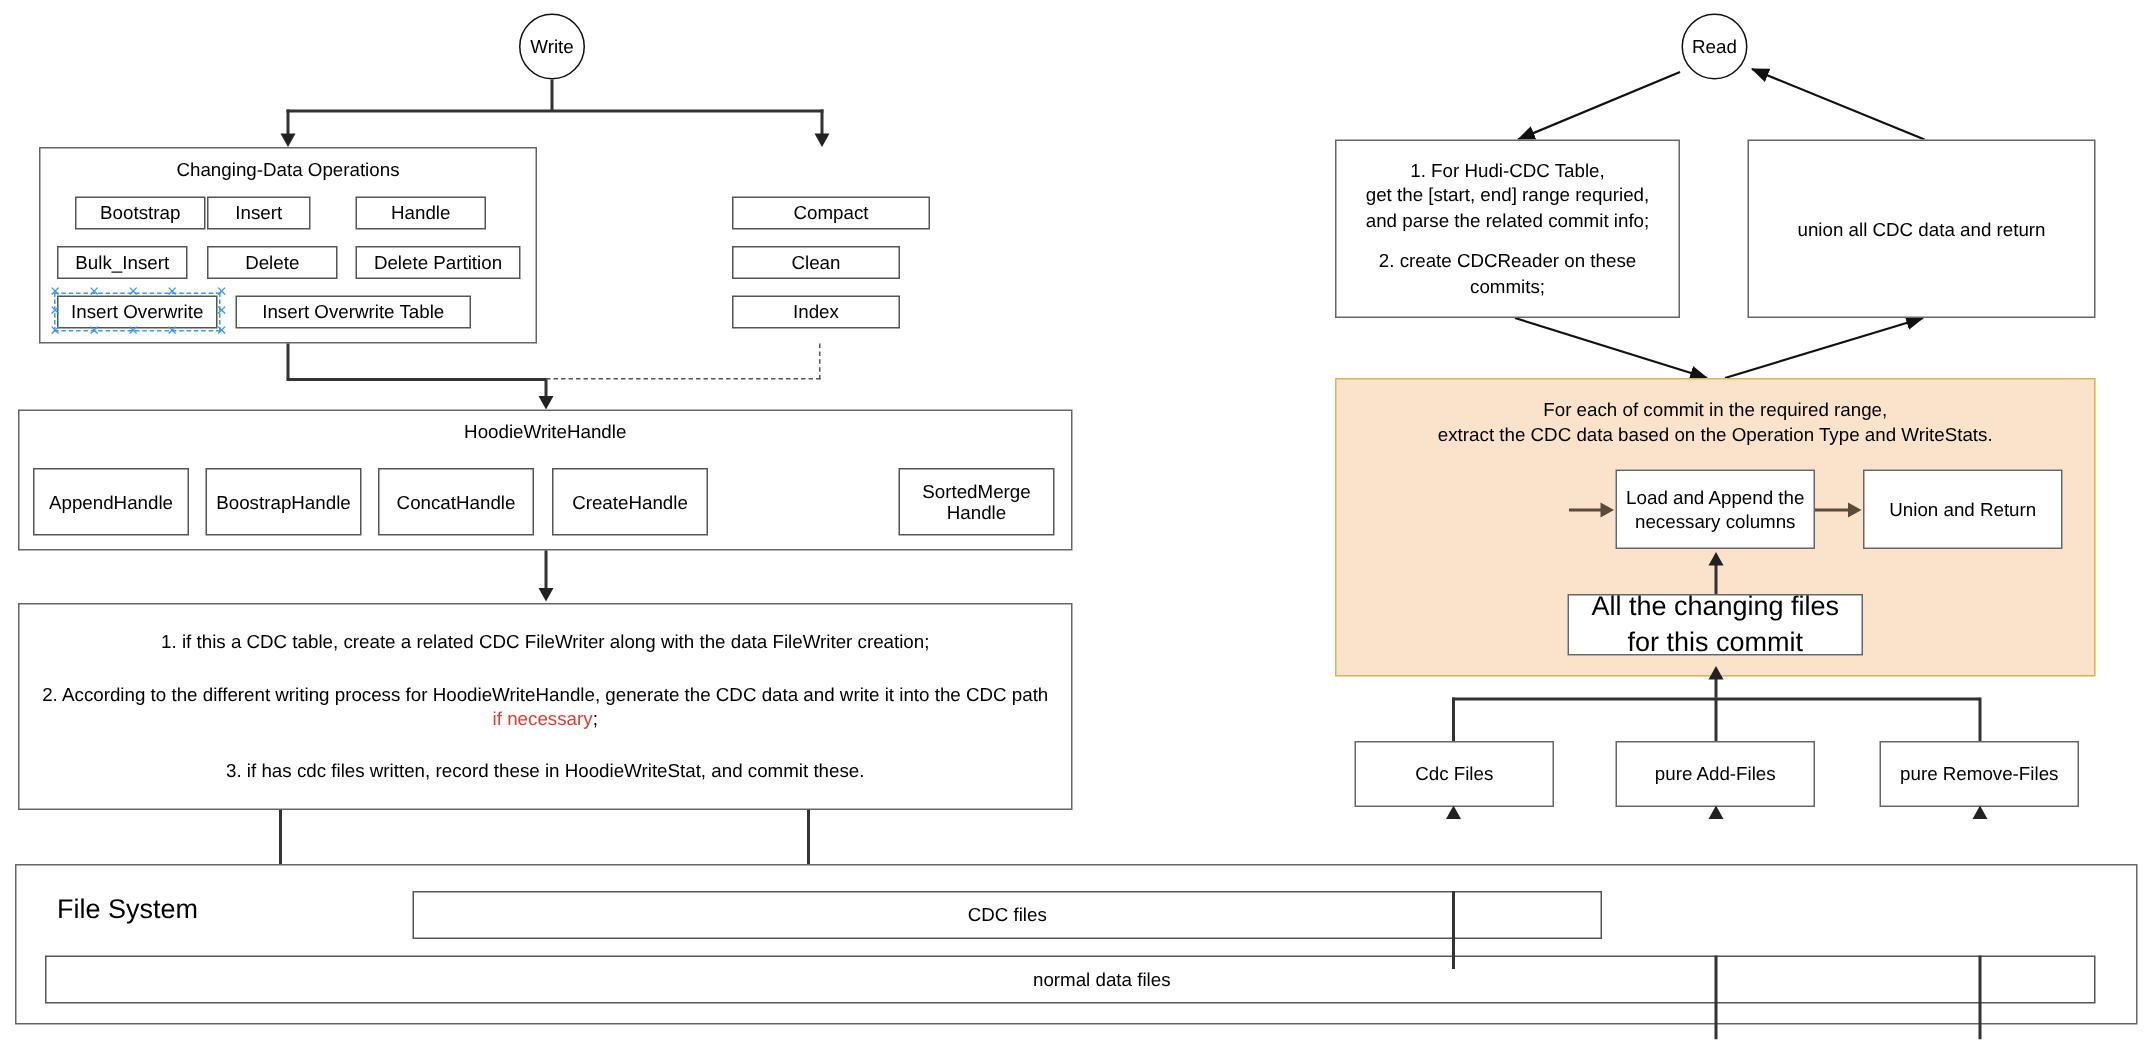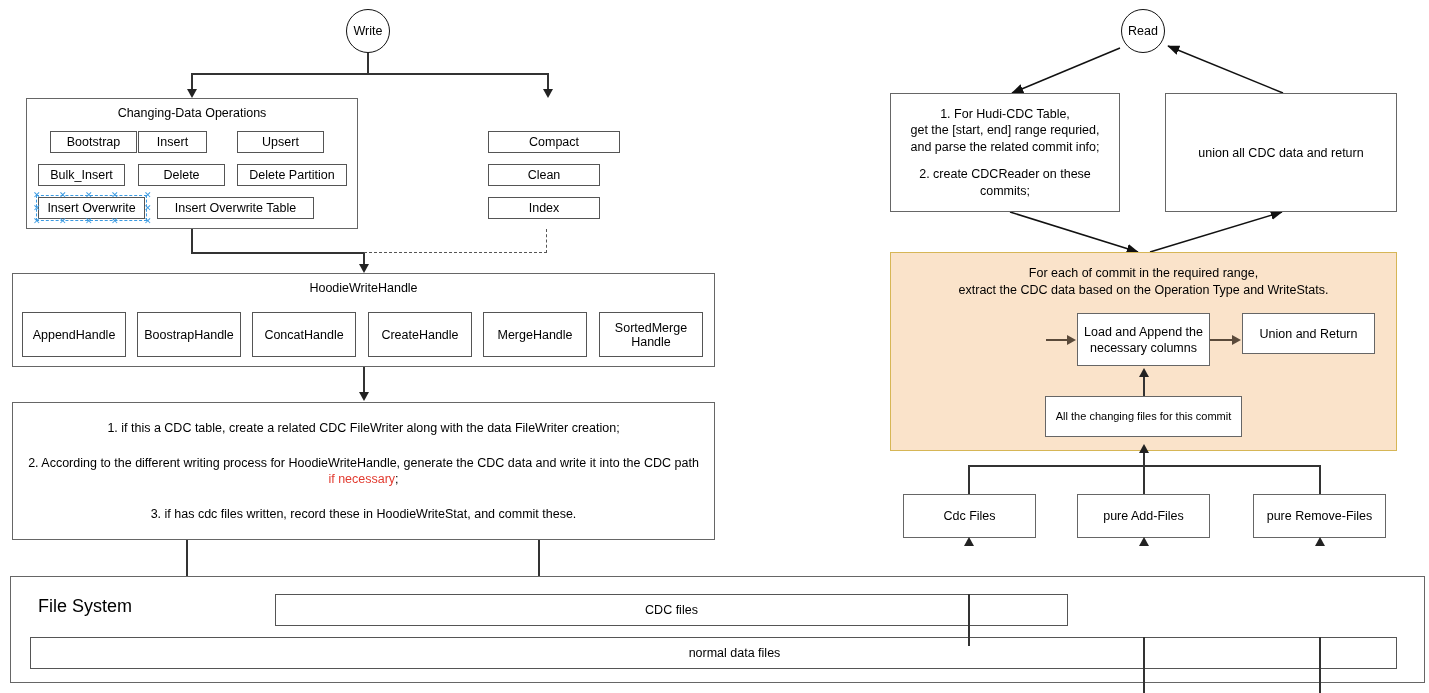--- a/index.html
+++ b/index.html
@@ -161,21 +161,21 @@
   <div class="group" style="left:26px;top:98px;width:332px;height:131px;">
     <div class="grp-title">Changing-Data Operations</div>
   </div>
   <div class="chip" style="left:50px;top:131px;width:87px;height:22px;">
     <span>Bootstrap</span>
   </div>
   <div class="chip" style="left:138px;top:131px;width:69px;height:22px;">
     <span>Insert</span>
   </div>
   <div class="chip" style="left:237px;top:131px;width:87px;height:22px;">
-    <span>Upsert</span>
+    <span>Handle</span>
   </div>
   <div class="chip" style="left:38px;top:164px;width:87px;height:22px;">
     <span>Bulk_Insert</span>
   </div>
   <div class="chip" style="left:138px;top:164px;width:87px;height:22px;">
     <span>Delete</span>
   </div>
   <div class="chip" style="left:237px;top:164px;width:110px;height:22px;">
     <span>Delete Partition</span>
   </div>
@@ -226,23 +226,20 @@
   </div>
   <div class="chip" style="left:137px;top:312px;width:104px;height:45px;">
     <span>BoostrapHandle</span>
   </div>
   <div class="chip" style="left:252px;top:312px;width:104px;height:45px;">
     <span>ConcatHandle</span>
   </div>
   <div class="chip" style="left:368px;top:312px;width:104px;height:45px;">
     <span>CreateHandle</span>
   </div>
-  <div class="chip" style="left:483px;top:312px;width:104px;height:45px;">
-    <span>MergeHandle</span>
-  </div>
   <div class="chip" style="left:599px;top:312px;width:104px;height:45px;padding:0 6px;">
     <span>SortedMerge Handle</span>
   </div>
 
   <div class="ln vln" style="left:363px;top:367px;height:28px;"></div>
   <div class="arrow-down" style="left:359px;top:392px;"></div>
 
   <div class="txtblock" style="left:12px;top:402px;width:703px;height:138px;">
     <div>1. if this a CDC table, create a related CDC FileWriter along with the data FileWriter creation;</div>
     <div>
@@ -302,24 +299,24 @@
   <div class="orange" style="left:890px;top:252px;width:507px;height:199px;">
     <div class="orange-cap">
       <div>For each of commit in the required range,</div>
       <div>extract the CDC data based on the Operation Type and WriteStats.</div>
     </div>
   </div>
 
   <div class="node" style="left:1077px;top:313px;width:133px;height:53px;font-size:12.5px;padding:15px 4px;">
     <span>Load and Append the necessary columns</span>
   </div>
-  <div class="node" style="left:1242px;top:313px;width:133px;height:41px;font-size:12.5px;padding:0 4px;justify-content:center;">
+  <div class="node" style="left:1242px;top:313px;width:133px;height:53px;font-size:12.5px;padding:0 4px;justify-content:center;">
     <span>Union and Return</span>
   </div>
-  <div class="node" style="left:1045px;top:396px;width:197px;height:41px;font-size:11px;padding:0 6px;">
+  <div class="node" style="left:1045px;top:396px;width:197px;height:41px;font-size:18px;padding:0 6px;">
     <span>All the changing files for this commit</span>
   </div>
 
   <div class="ln hln" style="left:1046px;top:339px;width:23px;background:#5a4a3a;"></div>
   <div class="arrow-right" style="left:1067px;top:335px;"></div>
   <div class="ln hln" style="left:1210px;top:339px;width:23px;background:#5a4a3a;"></div>
   <div class="arrow-right" style="left:1232px;top:335px;"></div>
 
   <div class="ln vln" style="left:1143px;top:373px;height:23px;"></div>
   <div class="arrow-up" style="left:1139px;top:368px;"></div>

